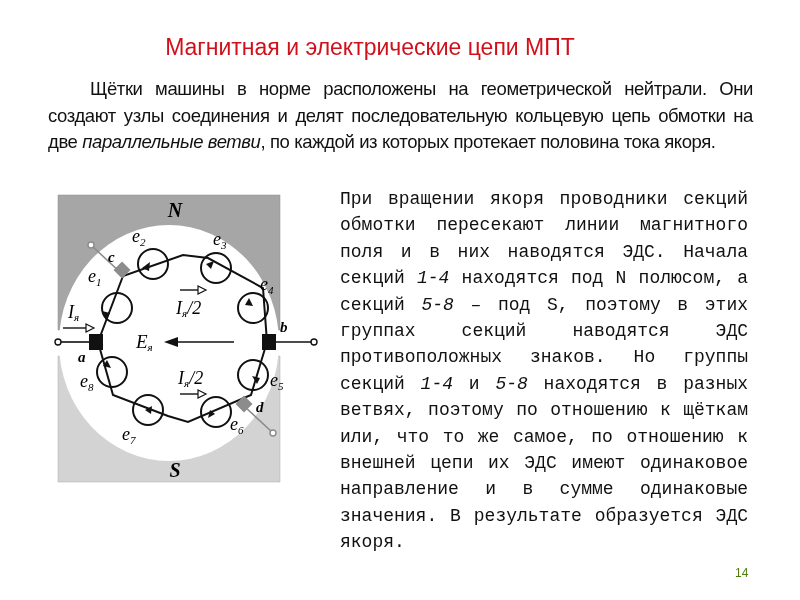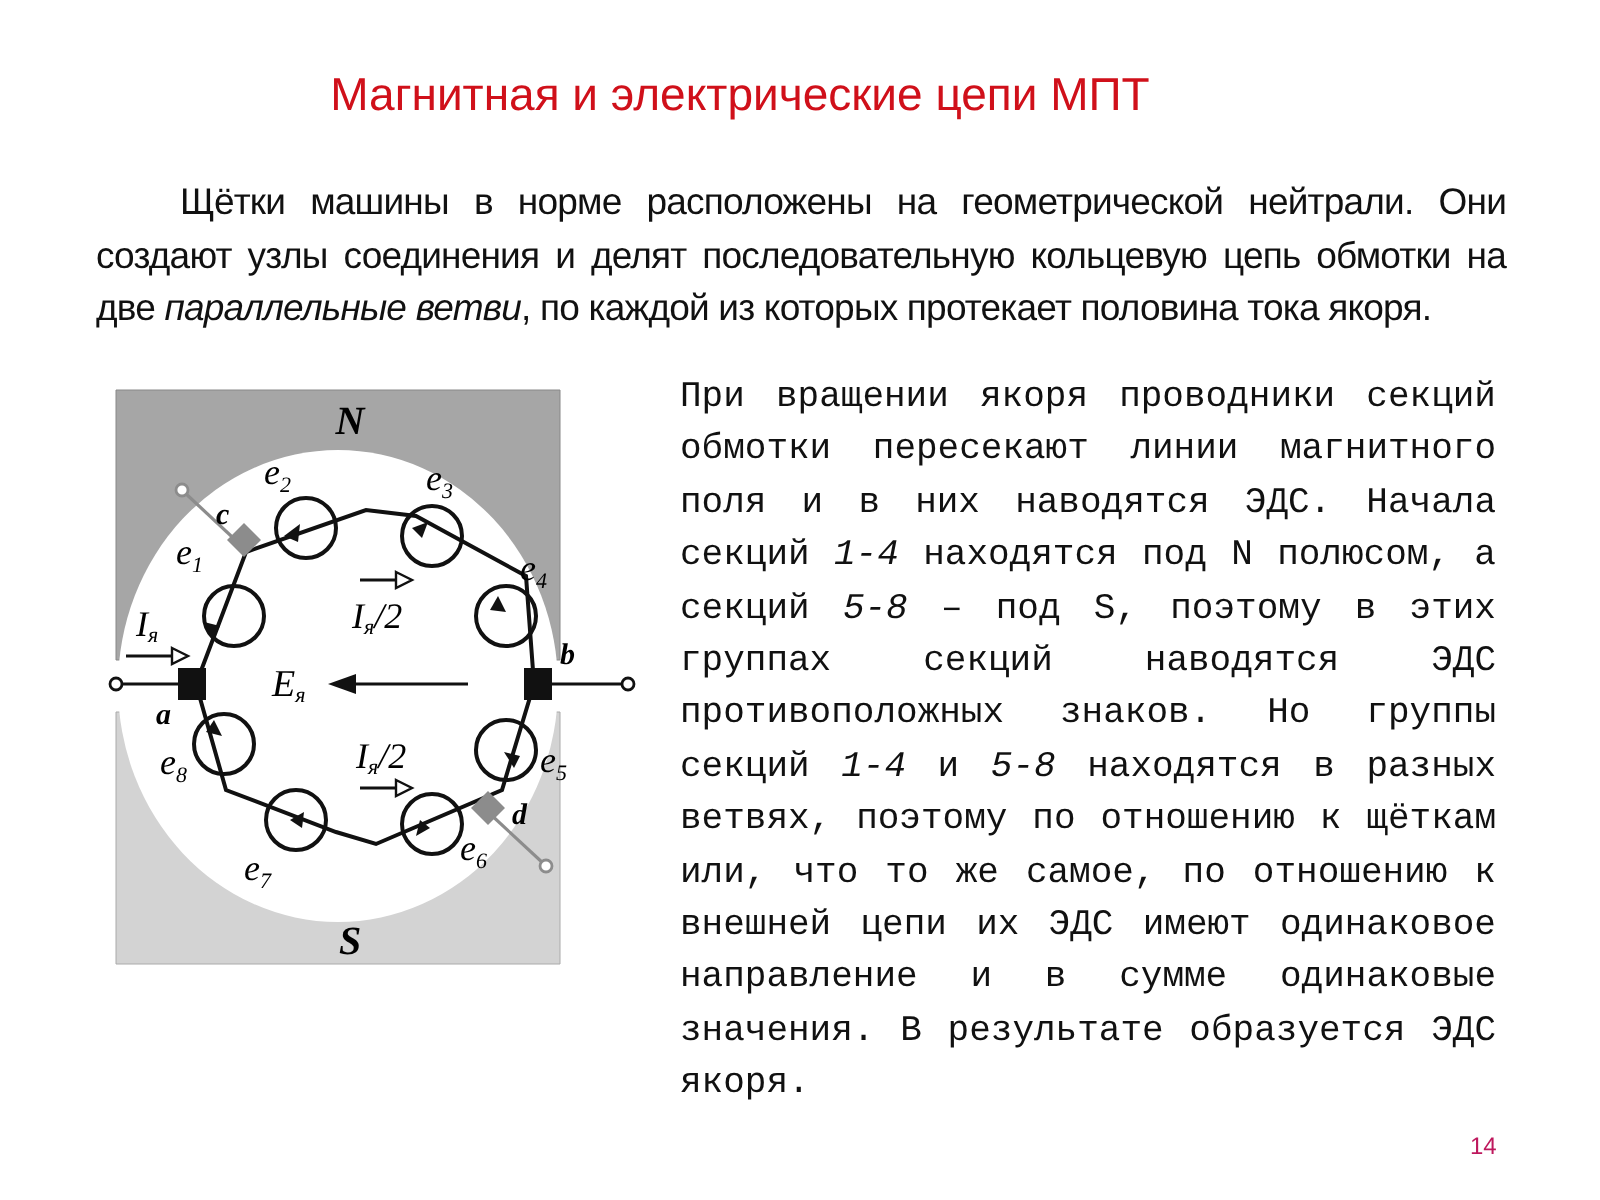--- a/index.html
+++ b/index.html
@@ -1,27 +1,27 @@
 <!DOCTYPE html>
 <html><head>
 <meta charset="utf-8">
 <style>
   html, body { margin:0; padding:0; }
   body { width:800px; height:600px; background:#ffffff; position:relative; overflow:hidden;
          font-family:"Liberation Serif", serif; color:#111; }
   .title { position:absolute; left:0; top:34px; width:740px; text-align:center; color:#d0101a;
            font-size:23px; font-family:"Liberation Sans", sans-serif; font-weight:normal; }
-  .intro { position:absolute; left:48px; top:88px; width:705px; font-size:18.5px; line-height:26.5px;
+  .intro { position:absolute; left:48px; top:76px; width:705px; font-size:18.5px; line-height:26.5px;
            text-align:justify; font-family:"Liberation Sans", sans-serif; letter-spacing:-0.4px; }
   .intro .indent { display:inline-block; width:42px; }
   .intro em { font-style:italic; }
   .side { position:absolute; left:340px; top:186px; width:408px; font-size:18px; line-height:26.4px;
           text-align:justify; font-family:Liberation Mono, monospace; }
   .side em { font-style:italic; }
-  .pagenum { position:absolute; left:735px; top:566px; font-size:12px; color:#be185d;
+  .pagenum { position:absolute; left:735px; top:566px; font-size:12px; color:#4d7c0f;
              font-family:"Liberation Sans", sans-serif; }
   .diagram { position:absolute; left:48px; top:190px; width:282px; height:296px; }
 </style>
 </head>
 <body>
 
 <div class="title">Магнитная и электрические цепи МПТ</div>
 
 <div class="intro"><span class="indent"></span><span>Щётки машины в норме расположены на геометрической нейтрали. Они создают узлы соединения и делят последовательную кольцевую цепь обмотки на две </span><em>параллельные ветви</em><span>, по каждой из которых протекает половина тока якоря.</span></div>
 

